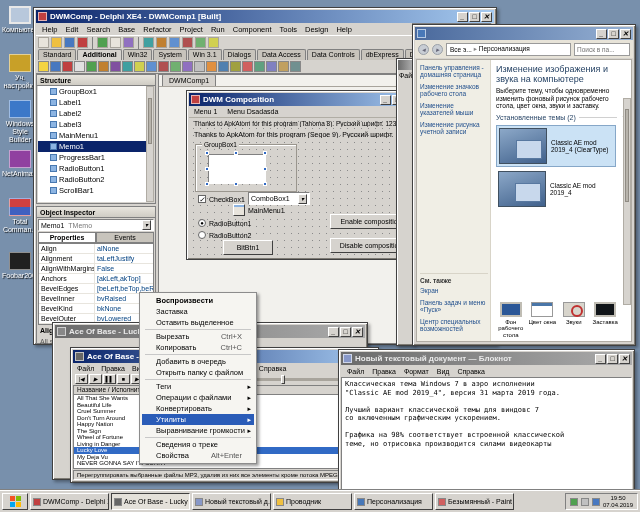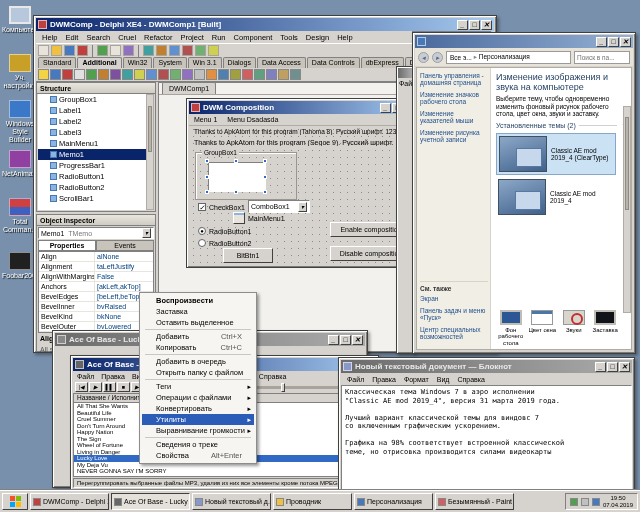--- a/index.html
+++ b/index.html
@@ -13,21 +13,21 @@
   .ic-computer { background:#B8C8DC; border:2px solid #E8E8E8 !important; }
   .ic-settings { background:#C8A028; }
   .ic-wsb { background:#3C78C8; }
   .ic-net { background:#9040A0; }
   .ic-tc { background:linear-gradient(#D04040 50%,#4060C0 50%); }
   .ic-foobar { background:#202020; }
 
   
   .win { position:absolute; background:#D6D3CE; border:1px solid #404040;
          box-shadow:inset 1px 1px 0 #FFFFFF, inset -1px -1px 0 #7E7B74, 2px 2px 3px rgba(0,0,0,.35);
-         padding:2px;margin-top:8px; }
+         padding:2px; }
   .tbar { height:13px; display:flex; align-items:center; gap:3px; padding:0 2px; font-size:8px;
           font-weight:bold; color:#fff; white-space:nowrap; overflow:hidden; }
   .act   { background:linear-gradient(90deg,#0A246A,#A6CAF0); }
   .inact { background:linear-gradient(90deg,#6B6B6B,#ABABAB); color:#E8E8E8; }
   .etb   { background:linear-gradient(90deg,#4A699C,#96B1D4); }
   .tico { width:9px; height:9px; flex:none; border:1px solid rgba(255,255,255,.6); }
   .tbtns { margin-left:auto; display:flex; gap:1px; flex:none; }
   .tbtn { width:11px; height:10px; background:#D6D3CE; border:1px solid; border-color:#FFF #404040 #404040 #FFF;
           color:#000; font-size:7px; line-height:8px; text-align:center; font-weight:bold; }
   .tbtn.min::after { content:"_"; } .tbtn.max::after { content:"□"; } .tbtn.cls::after { content:"✕"; }
@@ -254,21 +254,21 @@
       <span class="tbtns">
         <i class="tbtn min"></i>
         <i class="tbtn max"></i>
         <i class="tbtn cls"></i>
       </span>
     </div>
     <div class="mbar">
       <span class="mitem">Help</span>
       <span class="mitem">Edit</span>
       <span class="mitem">Search</span>
-      <span class="mitem">Cruel</span>
+      <span class="mitem">Base</span>
       <span class="mitem">Refactor</span>
       <span class="mitem">Project</span>
       <span class="mitem">Run</span>
       <span class="mitem">Component</span>
       <span class="mitem">Tools</span>
       <span class="mitem">Design</span>
       <span class="mitem">Help</span>
       <span class="combo" style="margin-left:auto;width:80px">
         <span>Default Layout</span>
         <i class="ar"></i>
@@ -713,21 +713,21 @@
         <span>Воспроизвести</span>
       </div>
     <div class="citem">
         <span>Заставка</span>
       </div>
     <div class="citem">
         <span>Оставить выделенное</span>
       </div>
     <div class="csep"></div>
     <div class="citem">
-        <span>Добавить</span>
+        <span>Вырезать</span>
         <span class="sc">Ctrl+X</span>
       </div>
     <div class="citem">
         <span>Копировать</span>
         <span class="sc">Ctrl+C</span>
       </div>
     <div class="csep"></div>
     <div class="citem">
         <span>Добавить в очередь</span>
       </div>

